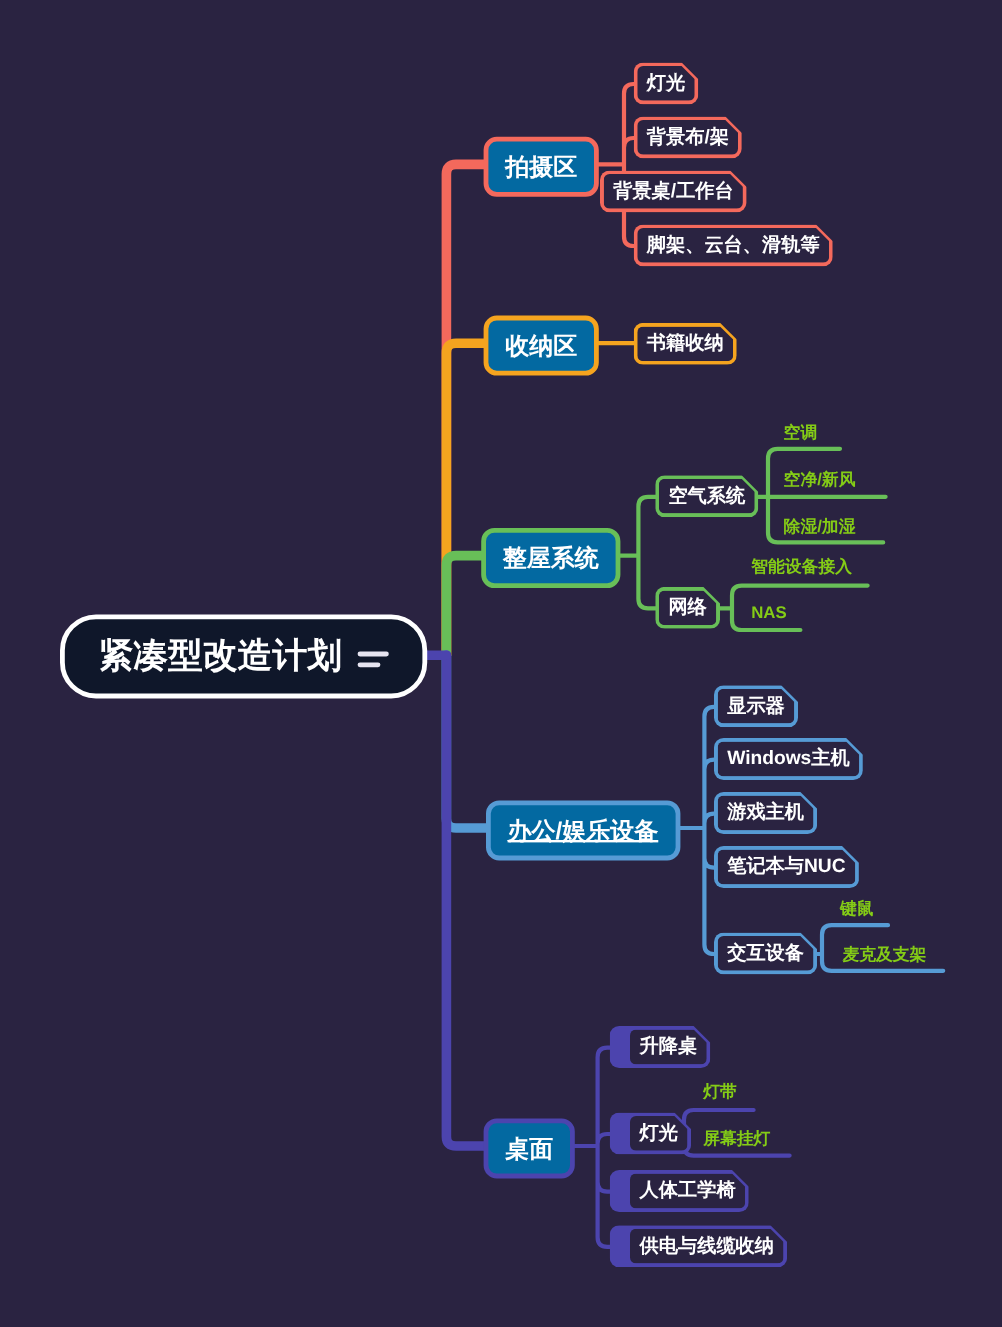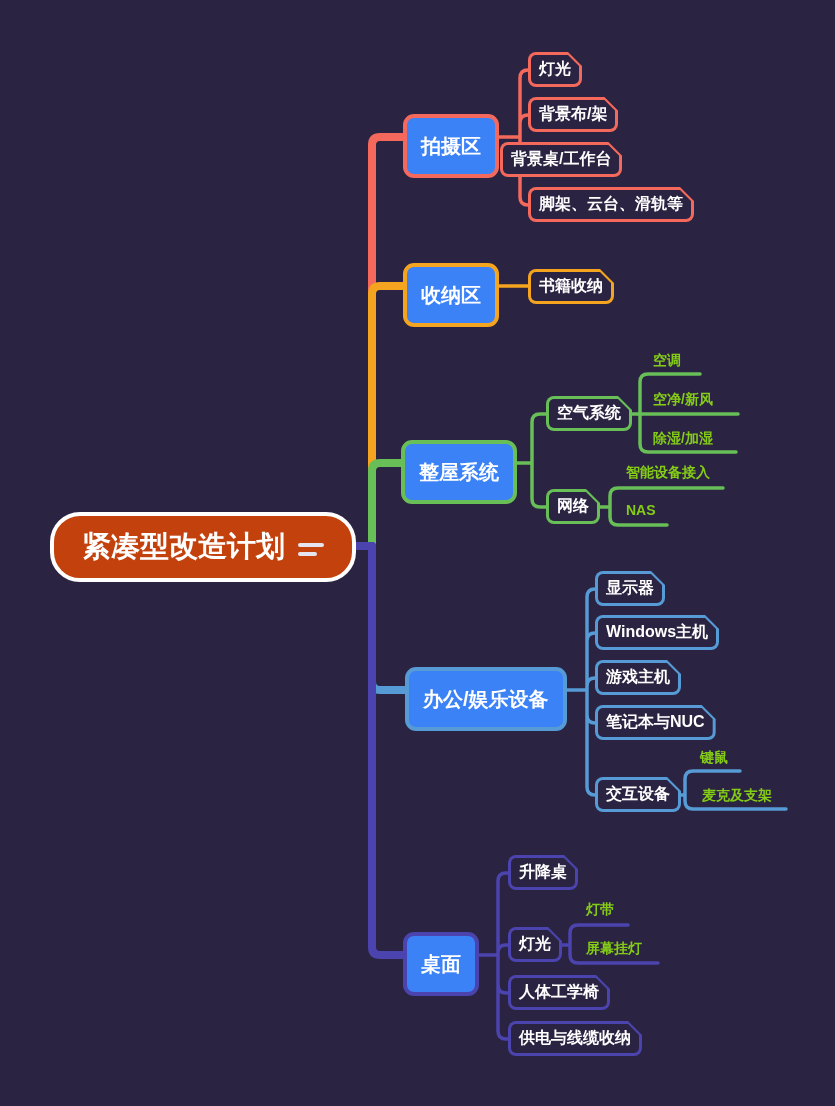--- a/index.html
+++ b/index.html
@@ -3,45 +3,45 @@
 <meta charset="utf-8">
 <style>
   html,body{margin:0;padding:0;background:#2a2341;}
   .stage{position:relative;width:835px;height:1106px;background:#2a2341;
          font-family:"Liberation Sans",sans-serif;overflow:hidden;}
   svg.links{position:absolute;left:0;top:0;}
 
   
   .root-node{position:absolute;left:50px;top:512px;width:306px;height:70px;
     box-sizing:border-box;border:4px solid #ffffff;border-radius:30px;
-    background:#c2410c;display:flex;align-items:center;justify-content:center;gap:13px;
+    background:#0f172a;display:flex;align-items:center;justify-content:center;gap:13px;
     color:#fff;font-weight:bold;font-size:29px;white-space:nowrap;}
   .notes-icon{display:flex;flex-direction:column;gap:5px;margin-top:4px;}
   .notes-icon i{display:block;height:4px;border-radius:2px;background:#e6e4f0;}
   .notes-icon i.b1{width:26px;}
   .notes-icon i.b2{width:19px;}
 
   
-  .node1{position:absolute;height:64px;box-sizing:border-box;background:#3b82f6;
+  .node1{position:absolute;height:50px;box-sizing:border-box;background:#0369a1;
     border:4px solid;border-radius:11px;display:flex;align-items:center;
     padding:0 14px;color:#fff;font-weight:bold;font-size:20px;white-space:nowrap;}
   .c-red{border-color:#f4695c;} .c-yel{border-color:#f5a41f;}
-  .c-grn{border-color:#68bf58;} .c-blu{border-color:#569bd5;}
+  .c-grn{border-color:#68bf58;} .c-blu{border-color:#569bd5;text-decoration:underline;}
   .c-ind{border-color:#4c44ae;}
 
   
   .tag{position:absolute;height:35px;border-radius:8px;
     clip-path:polygon(0 0, calc(100% - 14px) 0, 100% 14px, 100% 100%, 0 100%);}
   .tag .in{margin:3px;height:29px;box-sizing:border-box;background:#2a2341;border-radius:5px;
     clip-path:polygon(0 0, calc(100% - 11px) 0, 100% 11px, 100% 100%, 0 100%);
     display:flex;align-items:center;padding:0 8px;color:#fff;font-weight:bold;
     font-size:16px;white-space:nowrap;}
   .bg-red{background:#f4695c;} .bg-yel{background:#f5a41f;}
   .bg-grn{background:#68bf58;} .bg-blu{background:#569bd5;}
-  .bg-ind{background:#4c44ae;}
+  .bg-ind{background:#4c44ae;padding-left:14px;}
 
   
   .leaf{position:absolute;color:#84cc16;font-weight:bold;font-size:14px;
     line-height:16px;white-space:nowrap;}
 </style>
 </head>
 <body>
 
 <div class="stage">
 

